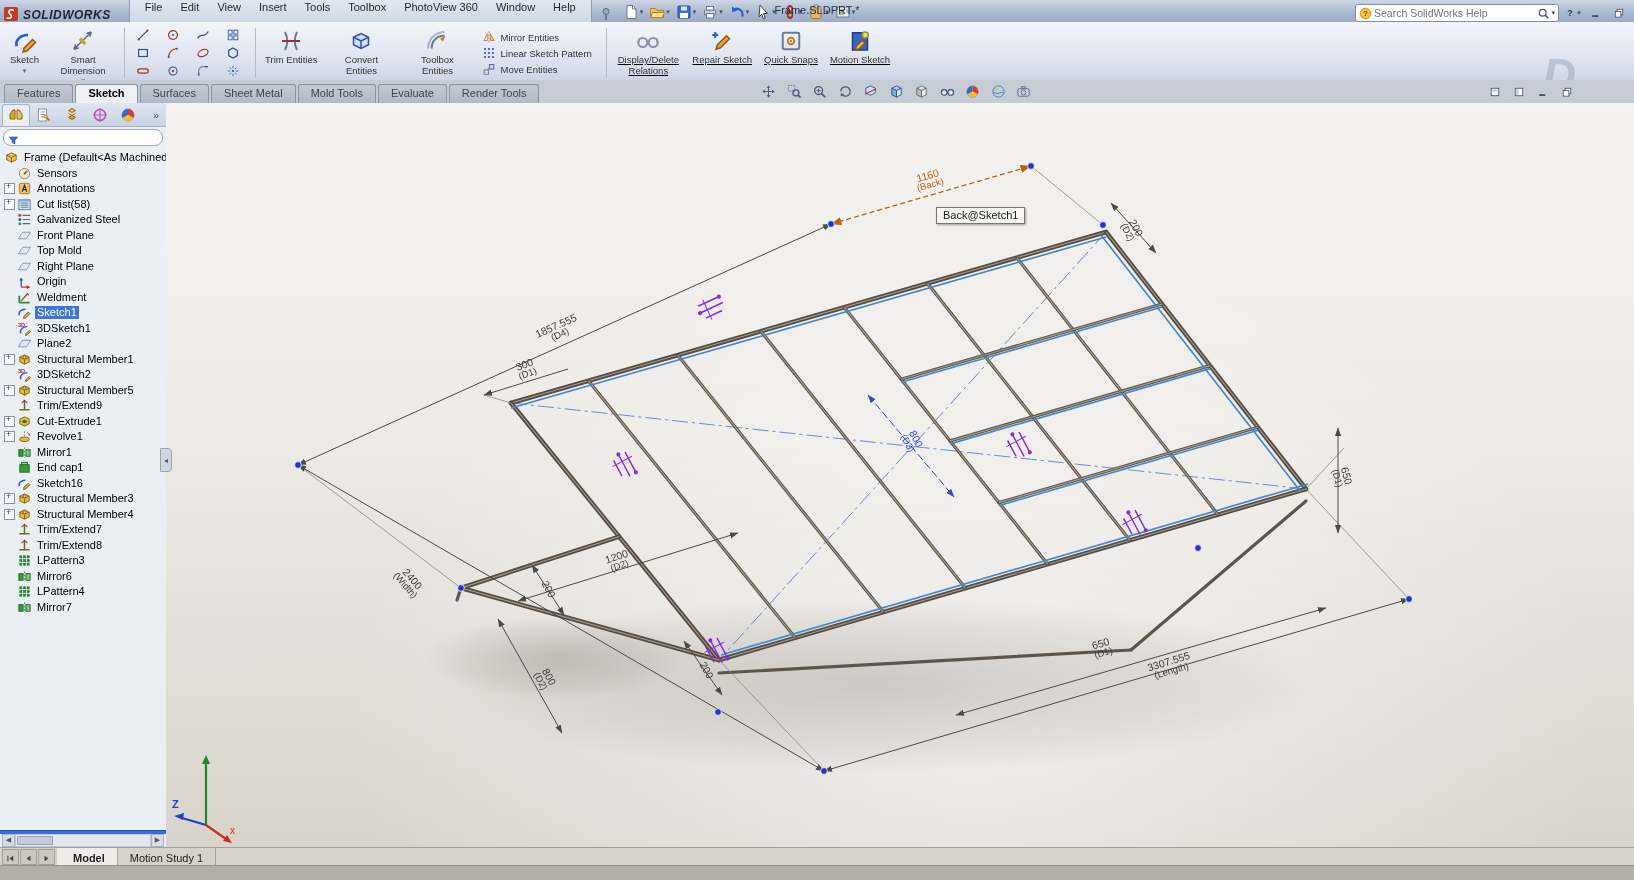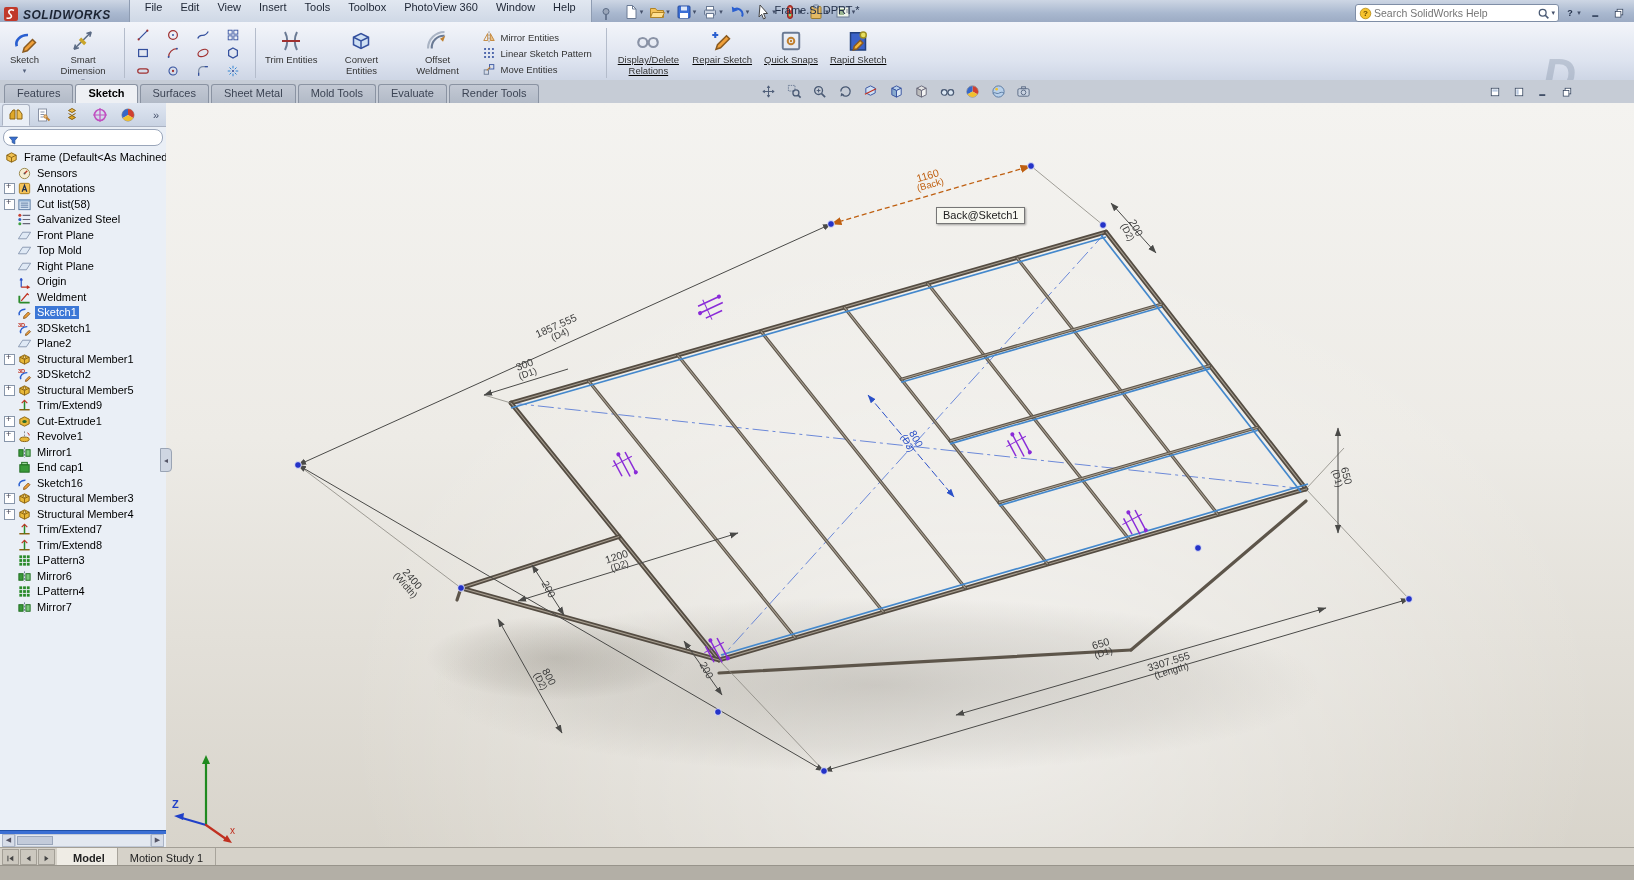--- a/index.html
+++ b/index.html
@@ -382,21 +382,21 @@
           <span class="cmlabel">Convert Entities</span>
           <span class="cmcaret show" style="visibility:hidden;">▾</span>
         </div>
 
         <div class="cmbtn">
           <span class="big"><svg viewBox="0 0 16 16" width="100%" height="100%">
               <path d="M4.5 13A8 8 0 0 1 13 4.5" fill="none" stroke="#6a7a94" stroke-width="1.4"></path>
               <path d="M2 13A11 11 0 0 1 13 2" fill="none" stroke="#aab4c4" stroke-width="1.4"></path>
               <path d="M10 6.5l3.5-2-1.5 4z" fill="#c08030"></path>
             </svg></span>
-          <span class="cmlabel">Offset Weldment</span>
+          <span class="cmlabel">Toolbox Entities</span>
           <span class="cmcaret" style="visibility:hidden;">▾</span>
         </div>
       </div>
     <div class="stack">
 
         <div class="stackrow">
           <span class="eic"><svg viewBox="0 0 16 16" width="100%" height="100%">
               <path d="M8 1.5v13" stroke="#888" stroke-dasharray="2 1.5"></path>
               <path d="M6.5 4L2 12h4.5z" fill="none" stroke="#c08030"></path>
               <path d="M9.5 4L14 12H9.5z" fill="#e8c088" stroke="#c08030"></path>
@@ -464,21 +464,21 @@
           <span class="cmlabel">Quick Snaps</span>
           <span class="cmcaret show" style="visibility:hidden;">▾</span>
         </div>
 
         <div class="cmbtn">
           <span class="big"><svg viewBox="0 0 16 16" width="100%" height="100%">
               <path d="M3 2.5h7l3 3V14H3z" fill="#3b62c8" stroke="#22407e"></path>
               <path d="M5.5 11.5l4-4 1.8 1.8-4 4-2.4.6z" fill="#f5b63a" stroke="#8a5a20"></path>
               <circle cx="11.5" cy="4" r="2" fill="#e8e060" stroke="#a09020"></circle>
             </svg></span>
-          <span class="cmlabel">Rapid Sketch</span>
+          <span class="cmlabel">Motion Sketch</span>
           <span class="cmcaret" style="visibility:hidden;">▾</span>
         </div>
       </div>
     <div class="watermark">D</div>
   </div>
 
   <div class="tabstrip">
     <div style="display:flex;align-items:flex-end;">
 
     <span class="rtab">Features</span>

